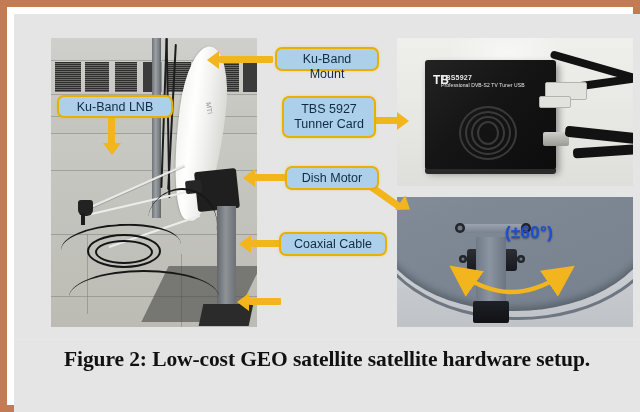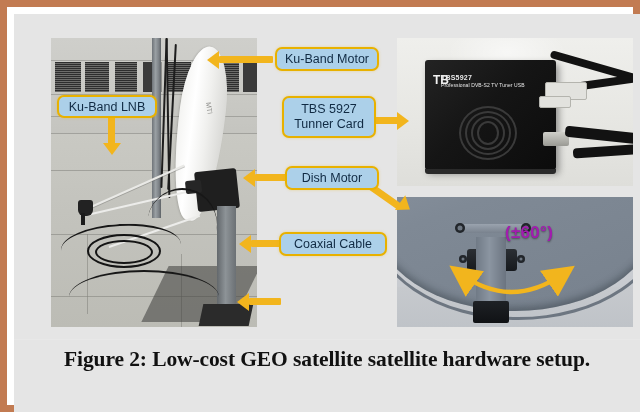--- a/index.html
+++ b/index.html
@@ -321,21 +321,21 @@
   .arrow-head.down {
     border-left: 9px solid transparent;
     border-right: 9px solid transparent;
     border-top: 12px solid #f2b51d;
   }
 
   
   #angle-label {
     position: absolute;
     left: 498px; top: 216px;
-    color: #a21caf;
+    color: #1d4ed8;
     font-family: "Liberation Sans", sans-serif;
     font-size: 17px;
     font-weight: bold;
     text-shadow: 0 1px 2px rgba(0,0,0,0.45);
     letter-spacing: 0.3px;
   }
   #angle-arc { position: absolute; left: 433px; top: 248px; }
 </style>
 </head>
 <body>
@@ -471,23 +471,23 @@
   <div class="arrow" style="left:232px; top:228px; width:42px; height:18px;">
     <div class="arrow-shaft" style="left:12px; top:5px; width:30px;"></div>
     <div class="arrow-head left" style="left:0px; top:0px;"></div>
   </div>
 
   <div class="arrow" style="left:230px; top:286px; width:44px; height:18px;">
     <div class="arrow-shaft" style="left:12px; top:5px; width:32px;"></div>
     <div class="arrow-head left" style="left:0px; top:0px;"></div>
   </div>
 
-  <div class="callout" style="left:50px; top:88px; width:100px; height:23px;">Ku-Band LNB</div>
-
-  <div class="callout" style="left:268px; top:40px; width:104px; height:24px;">Ku-Band Motor</div>
+  <div class="callout" style="left:50px; top:88px; width:116px; height:23px;">Ku-Band LNB</div>
+
+  <div class="callout" style="left:268px; top:40px; width:104px; height:24px;">Ku-Band Mount</div>
 
   <div class="callout" style="left:275px; top:89px; width:94px; height:42px; padding-top:4px;">TBS 5927
 Tunner Card</div>
 
   <div class="callout" style="left:272px; top:225px; width:108px; height:24px;">Coaxial Cable</div>
 
   <div class="callout" style="left:278px; top:159px; width:94px; height:24px;">Dish Motor</div>
 
 
   <div id="angle-label">(±60°)</div>

